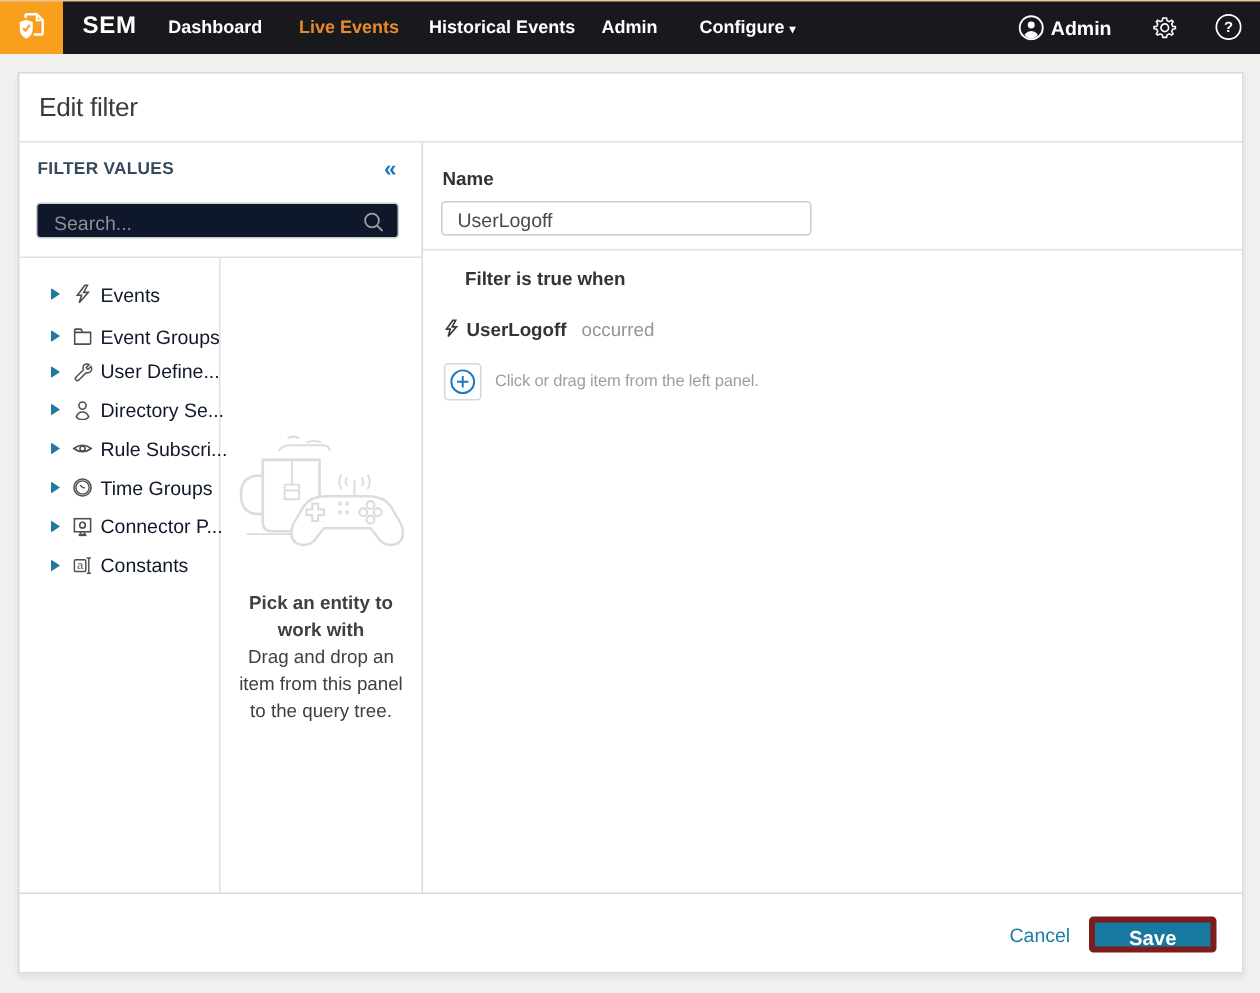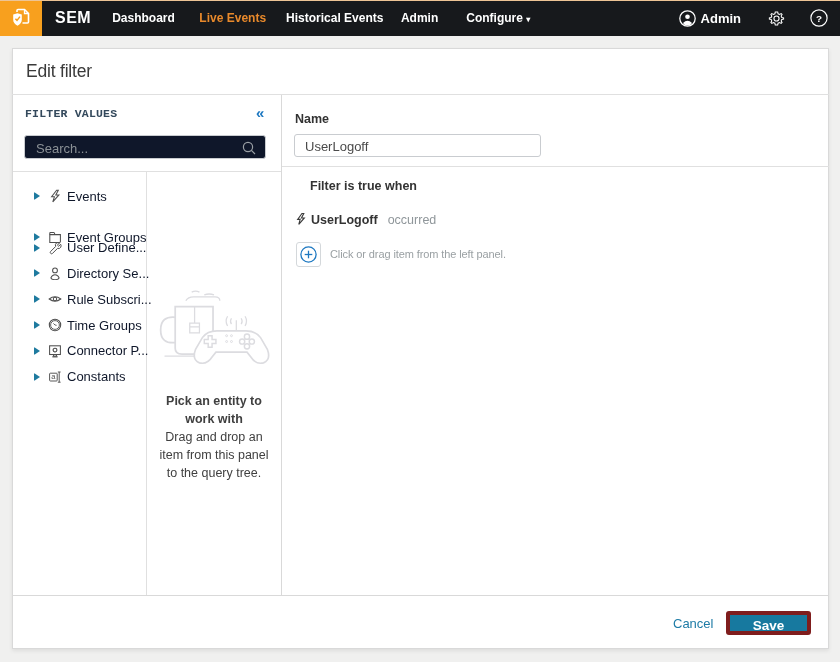--- a/index.html
+++ b/index.html
@@ -19,21 +19,21 @@
   .admin svg { margin-right:5px; }
   .gear { margin-right:25px; height:17px; }
   .help { margin-right:12px; height:18px; }
 
   
   .panel { position:absolute; left:12px; top:48px; width:817px; height:601px; background:#fff; border:1px solid #d9d9d9; box-shadow:0 2px 4px rgba(0,0,0,0.08); }
   .title { position:absolute; left:26px; top:61px; font-size:17.5px; color:#3a3a3a; font-weight:normal; letter-spacing:-0.2px;}
   .hr-title { position:absolute; left:12px; top:94px; width:817px; height:1px; background:#e0e0e0; }
 
   
-  .fv-label { position:absolute; left:25px; top:107px; font-size:11.5px; font-weight:bold; color:#34495c; letter-spacing:0.2px;font-family:Liberation Mono, monospace; }
+  .fv-label { position:absolute; left:25px; top:107px; font-size:11.5px; font-weight:bold; color:#34495c; letter-spacing:0.2px; }
   .collapse { position:absolute; left:256px; top:104px; font-size:15px; color:#1d78c1; font-weight:bold; }
   .search { position:absolute; left:24px; top:135px; width:242px; height:24px; border:1px solid #c9ccd0; border-radius:3px; background:#0f172a; }
   .search .ph { position:absolute; left:11px; top:5px; font-size:13px; color:#8b9196; }
   .search svg { position:absolute; right:8px; top:4px; }
   .hr-left { position:absolute; left:13px; top:171px; width:268px; height:1px; background:#e0e0e0; }
   .v-main { position:absolute; left:281px; top:95px; width:1px; height:500px; background:#d9d9d9; }
   .v-tree { position:absolute; left:146px; top:172px; width:1px; height:423px; background:#e0e0e0; }
   .trow { position:absolute; left:34px; height:20px; display:flex; align-items:center; white-space:nowrap; }
   .tri { width:0; height:0; border-left:6px solid #1e7a9f; border-top:4.5px solid transparent; border-bottom:4.5px solid transparent; border-radius:1px; margin-right:8px; flex:0 0 auto; }
   .ticon { width:14px; height:14px; margin-right:5px; flex:0 0 auto; }
@@ -126,21 +126,21 @@
   <div class="v-main"></div>
   <div class="v-tree"></div>
 
   <div class="trow" style="top:186px">
     <span class="tri"></span>
     <svg class="ticon" viewBox="0 0 14 14">
       <path d="M8.6 1.2 L3.6 7.8 L6.4 7.8 L4.8 12.8 L10.9 5.9 L7.8 5.9 L10.3 1.2 Z" fill="none" stroke="#4f4f4f" stroke-width="1.05"></path>
     </svg>
     <span class="tlabel">Events</span>
   </div>
-<div class="trow" style="top:227px">
+<div class="trow" style="top:214px">
     <span class="tri"></span>
     <svg class="ticon" viewBox="0 0 14 14">
       <g fill="none" stroke="#4f4f4f" stroke-width="1.05">
         <path d="M1.8 12.4 L1.8 4.6 L12.4 4.6 L12.4 11.6 Q12.4 12.4 11.6 12.4 Z"></path>
         <path d="M1.8 4.6 L1.8 3 Q1.8 2.4 2.4 2.4 L5.6 2.4 Q6.1 2.4 6.3 2.9 L6.9 4.4"></path>
       </g>
     </svg>
     <span class="tlabel">Event Groups</span>
   </div>
 <div class="trow" style="top:237.6px">

